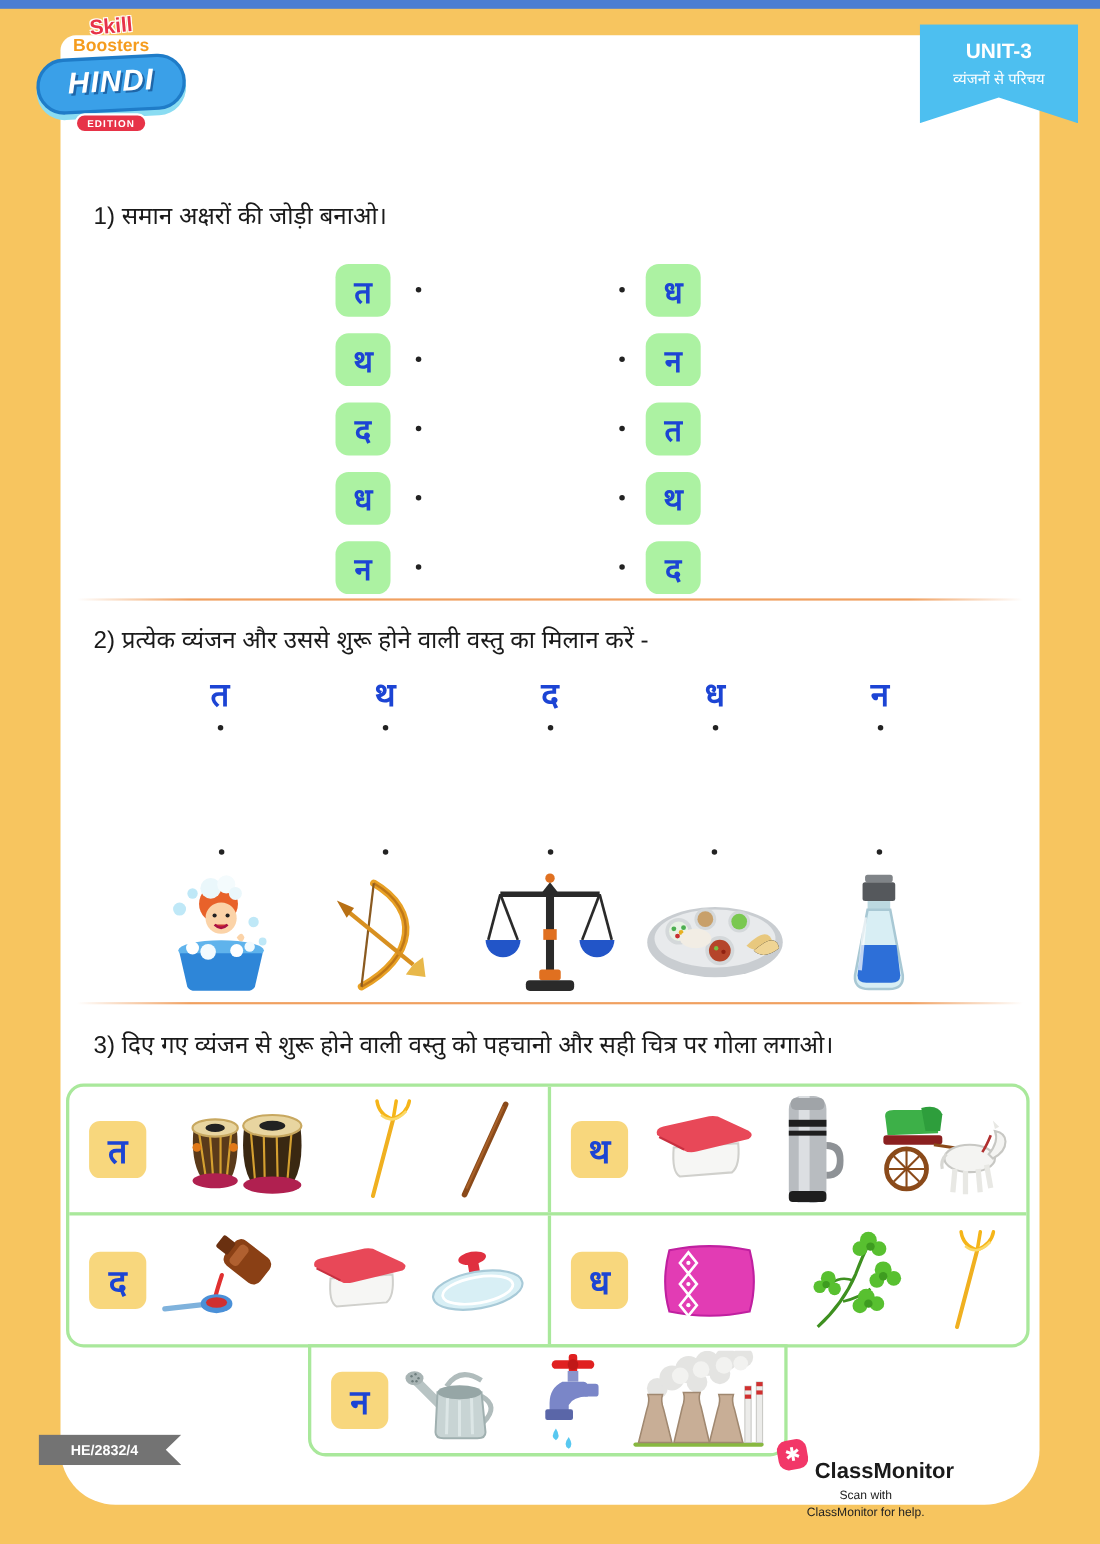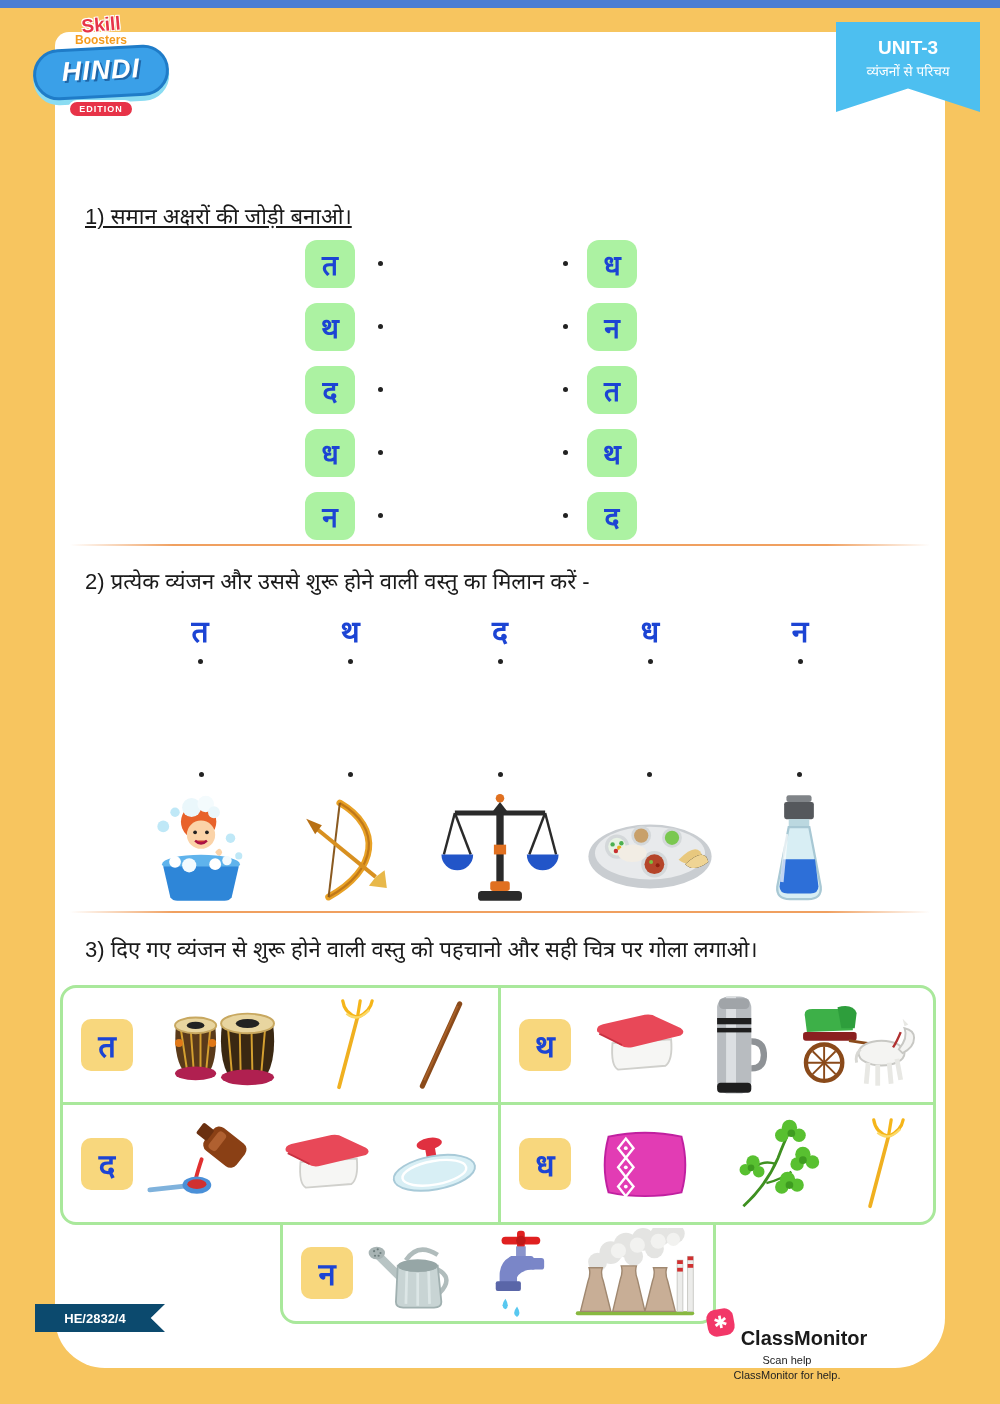--- a/index.html
+++ b/index.html
@@ -10,42 +10,42 @@
   }
   .top-strip { position:absolute; top:0; left:0; width:1000px; height:8px; background:#4A7ED3; }
   .page {
     position:absolute; left:55px; top:32px; width:890px; height:1336px;
     background:#ffffff; border-radius:14px 14px 50px 50px;
   }
   
   .logo { position:absolute; left:-28px; top:-18px; width:148px; text-align:center; z-index:6; }
   .logo-skill { font-size:19px; font-weight:800; color:#E73348; transform:rotate(-5deg);
     text-shadow:-1px -1px 0 #fff,1px -1px 0 #fff,-1px 1px 0 #fff,1px 1px 0 #fff; }
-  .logo-boosters { font-size:12px; font-weight:800; color:#F59C1E; margin-top:-3px;
+  .logo-boosters { font-size:16px; font-weight:800; color:#F59C1E; margin-top:-3px;
     text-shadow:-1px -1px 0 #fff,1px -1px 0 #fff,-1px 1px 0 #fff,1px 1px 0 #fff; }
   .logo-cloud { margin:0 6px; background:#3AA0E8; border:3px solid #1F7CC8; border-radius:26px;
     padding:5px 2px 9px; transform:rotate(-3deg); box-shadow:0 5px 0 #8ADCF2; }
   .logo-hindi { color:#fff; font-weight:800; font-style:italic; font-size:27px; letter-spacing:1px;
     text-shadow:2px 2px 0 #1F66A8; }
   .logo-edition { display:inline-block; margin-top:-12px; position:relative; z-index:2;
     background:#E73348; border:2px solid #fff; color:#fff; font-size:9px; font-weight:800;
     padding:2px 9px; border-radius:9px; letter-spacing:1px; }
   
   .unit-badge { position:absolute; top:-10px; right:-35px; width:144px; padding:15px 2px 32px;
     background:#4DBFF0; clip-path:polygon(0 0,100% 0,100% 100%,50% 74%,0 100%);
     text-align:center; color:#fff; z-index:6; }
   .unit-1 { font-size:19px; font-weight:bold; margin-bottom:3px; }
   .unit-2 { font-size:13.5px; }
   
   .title { position:absolute; top:22px; width:100%; text-align:center; color:#1A43D8; }
   .title-1 { font-size:36px; font-weight:bold; }
   .title-2 { font-size:33px; font-weight:bold; margin-top:6px; }
   
   .q-heading { position:absolute; left:30px; font-size:22px; color:#1a1a1a; }
-  .h1 { top:168px;text-decoration:underline; } .h2 { top:533px; } .h3 { top:901px; }
+  .h1 { top:148px; } .h2 { top:533px; } .h3 { top:901px; }
   .divider { position:absolute; left:15px; right:15px; height:2px;
     background:linear-gradient(90deg, rgba(240,160,96,0), #F0A060 12%, #F0A060 88%, rgba(240,160,96,0)); }
   .d1 { top:512px; } .d2 { top:879px; }
   
   .match { position:absolute; top:200px; left:0; width:890px; height:320px; }
   .match-col { position:absolute; top:0; }
   .col-left { left:250px; } .col-right { left:508px; }
   .match-row { height:63px; display:flex; align-items:center; }
   .letter-box { width:50px; height:48px; background:#ACF2A2; border-radius:12px;
     display:flex; align-items:center; justify-content:center;
@@ -72,21 +72,21 @@
   .cell-right { border-left:3px solid #A9E89B; }
   .bottom-cell { position:absolute; left:225px; top:1190px; width:436px; height:102px;
     border:3px solid #A9E89B; border-radius:0 0 16px 16px; background:#fff;
     display:flex; align-items:center; padding:0 10px; }
   .cell-letter { width:52px; height:52px; background:#F8D77D; border-radius:10px; flex:none;
     display:flex; align-items:center; justify-content:center;
     font-size:31px; font-weight:bold; color:#1C44D4; margin:0 8px; }
   .cell-imgs { flex:1; display:flex; justify-content:space-around; align-items:center; }
   
   .code-ribbon { position:absolute; left:-20px; top:1272px; width:130px; height:28px;
-    background:#0c4a6e; clip-path:polygon(0 0,100% 0,89% 50%,100% 100%,0 100%);
+    background:#737373; clip-path:polygon(0 0,100% 0,89% 50%,100% 100%,0 100%);
     color:#fff; font-weight:bold; font-size:13px; display:flex; align-items:center;
     justify-content:center; padding-right:10px; }
   .cm { position:absolute; right:58px; top:1263px; width:200px; text-align:center; }
   .cm-row { display:flex; align-items:center; justify-content:center; gap:7px; }
   .cm-icon { width:27px; height:27px; background:#F23768; border-radius:9px; color:#fff;
     display:flex; align-items:center; justify-content:center; font-size:17px;
     transform:rotate(-10deg); flex:none; }
   .cm-name { font-size:20px; font-weight:bold; color:#1A1A1A;margin-top:32px; }
   .cm-sub { font-size:11px; color:#222; line-height:1.4; margin-top:3px; }
   svg { display:block; }
@@ -558,18 +558,18 @@
   <div class="code-ribbon">
     <span>HE/2832/4</span>
   </div>
 
   <div class="cm">
     <div class="cm-row">
       <div class="cm-icon">✱</div>
       <div class="cm-name">ClassMonitor</div>
     </div>
     <div class="cm-sub">
-      <div>Scan help</div>
+      <div>Scan with</div>
       <div>ClassMonitor for help.</div>
     </div>
   </div>
 
 </div>
 
 </body></html>

